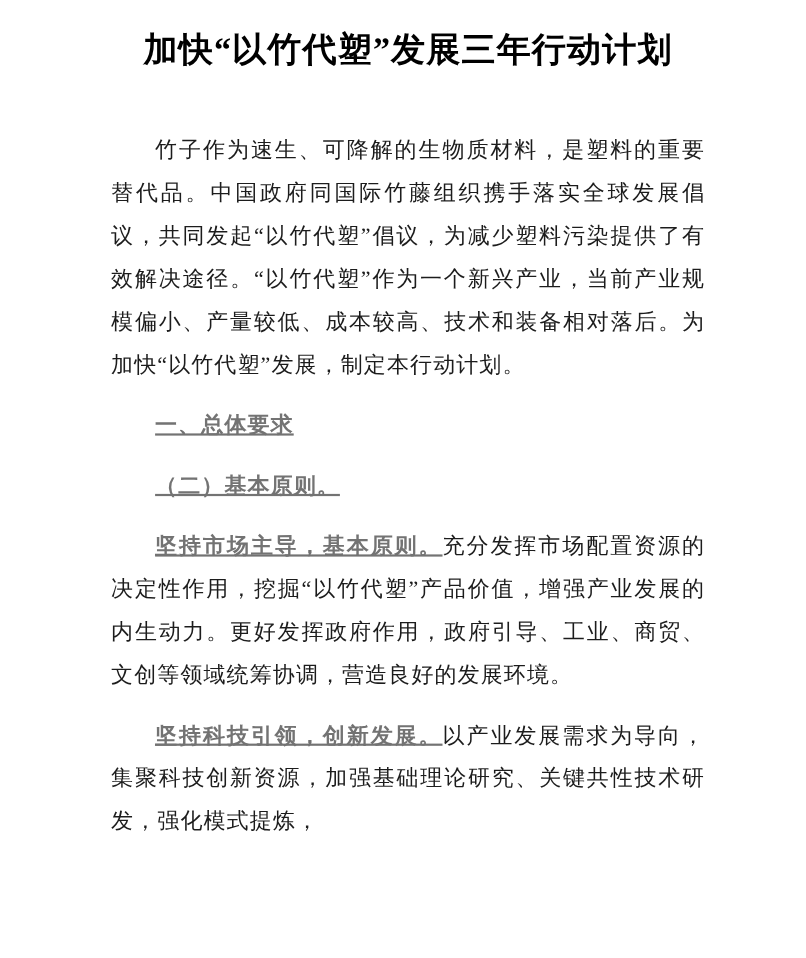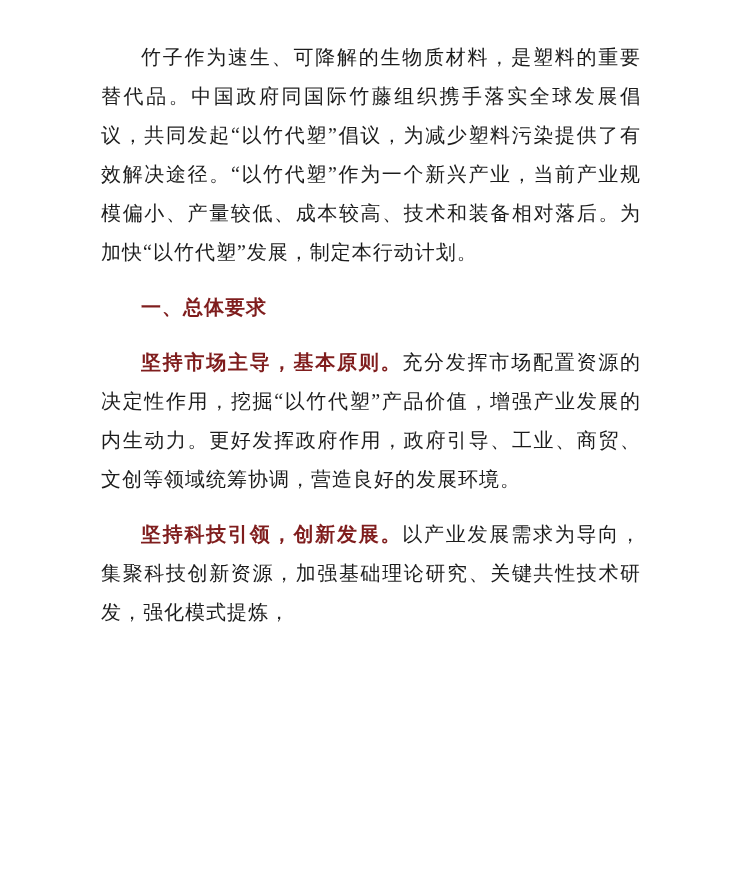--- a/index.html
+++ b/index.html
@@ -43,26 +43,29 @@
     word-break: break-all;
     letter-spacing: 1px;
   }
   .doc-body p.heading {
     font-weight: bold;
     text-align: left;
     color: #000000;
   }
   .doc-body .lead-bold {
     font-weight: bold;
-    color: #7f1d1d;
+    color: #737373;
+    text-decoration: underline;
   }
 </style>
 </head>
 <body>
 
 <div class="page">
+  <h1 class="doc-title">加快“以竹代塑”发展三年行动计划</h1>
   <div class="doc-body">
       <p><span class="plain">竹子作为速生、可降解的生物质材料，是塑料的重要替代品。中国政府同国际竹藤组织携手落实全球发展倡议，共同发起“以竹代塑”倡议，为减少塑料污染提供了有效解决途径。“以竹代塑”作为一个新兴产业，当前产业规模偏小、产量较低、成本较高、技术和装备相对落后。为加快“以竹代塑”发展，制定本行动计划。</span></p>
       <p class="heading"><span class="lead-bold">一、总体要求</span></p>
+      <p><span class="lead-bold">（二）基本原则。</span></p>
       <p><span class="lead-bold">坚持市场主导，基本原则。</span><span class="plain">充分发挥市场配置资源的决定性作用，挖掘“以竹代塑”产品价值，增强产业发展的内生动力。更好发挥政府作用，政府引导、工业、商贸、文创等领域统筹协调，营造良好的发展环境。</span></p>
       <p><span class="lead-bold">坚持科技引领，创新发展。</span><span class="plain">以产业发展需求为导向，集聚科技创新资源，加强基础理论研究、关键共性技术研发，强化模式提炼，</span></p>
     </div>
 </div>
 
 </body></html>

